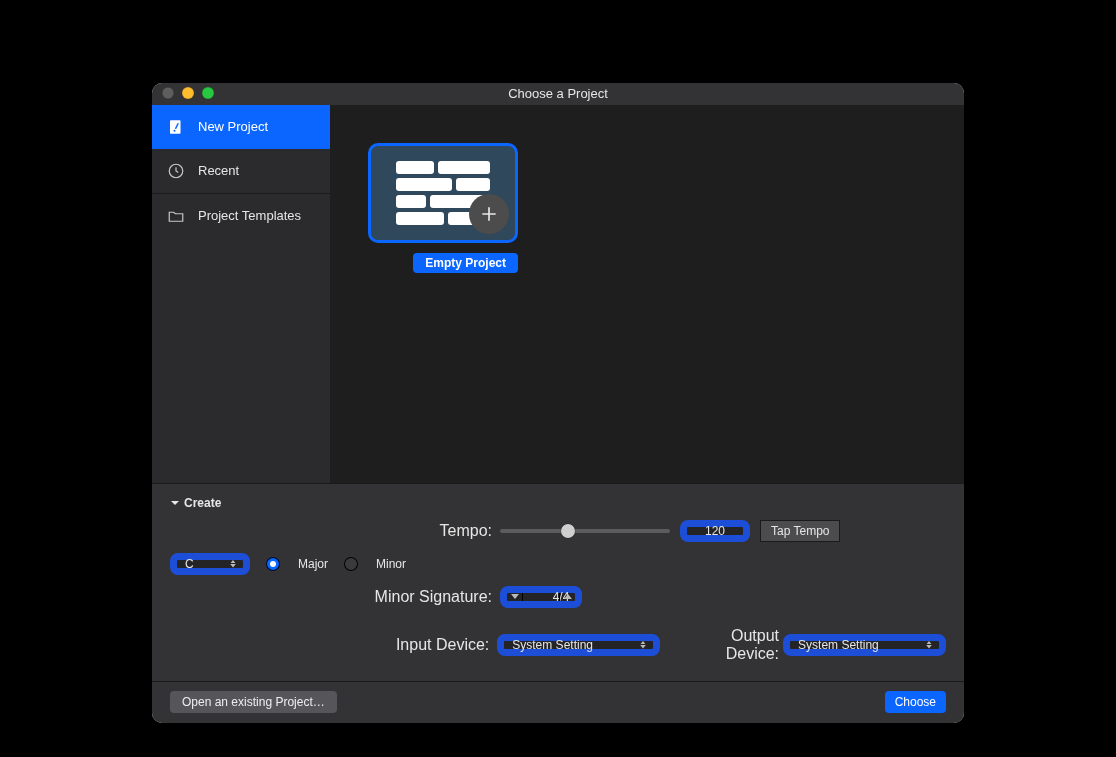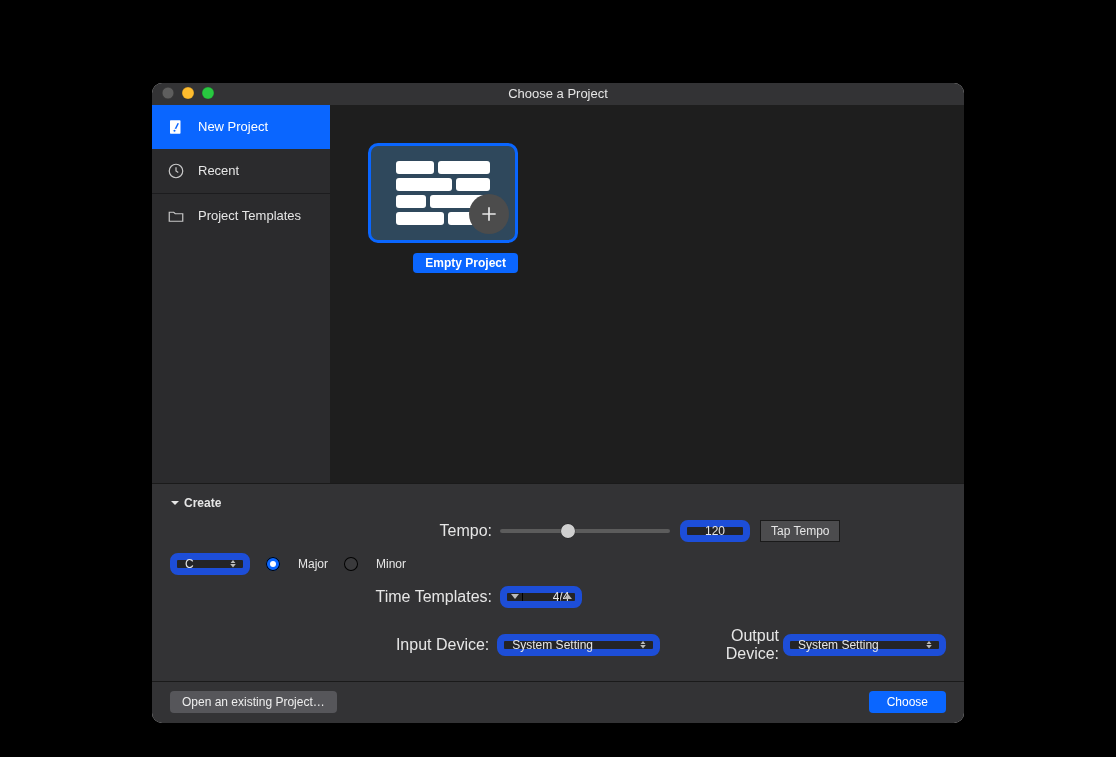--- a/index.html
+++ b/index.html
@@ -149,21 +149,21 @@
   background: #333335;
   border-top: 1px solid #1a1a1a;
   display: flex; align-items: center; justify-content: space-between;
   padding: 0 18px;
 }
 .footer .btn {
   height: 22px; border-radius: 4px; font-size: 12px; padding: 10px 12px;
   display: flex; align-items: center;
 }
 .footer .btn.secondary { background: #56565a; color: #eee; }
-.footer .btn.primary { background: #0a66ff; color: #fff; padding: 0 18px; }
+.footer .btn.primary { background: #0a66ff; color: #fff; padding: 0 10px; }
 </style>
 </head>
 <body>
 
 <div class="window">
 
   <div class="titlebar">
     <div class="traffic-lights">
       <div class="tl close"></div>
       <div class="tl min"></div>
@@ -276,21 +276,21 @@
             <span>Major</span>
           </div>
           <div class="radio">
             <span class="dot"></span>
             <span>Minor</span>
           </div>
         </div>
       </div>
 
       <div class="row">
-        <div class="lbl-right">Time Templates:</div>
+        <div class="lbl-right">Minor Signature:</div>
         <div class="stepper">
           <span class="step-btn left">
             <svg width="8" height="5" viewBox="0 0 8 5">
                 <path d="M4 5L0 0h8z" fill="#bbb"></path>
               </svg>
           </span>
           <span>4/4</span>
           <span class="step-btn right">
             <svg width="8" height="5" viewBox="0 0 8 5">
                 <path d="M4 0L8 5H0z" fill="#bbb"></path>

